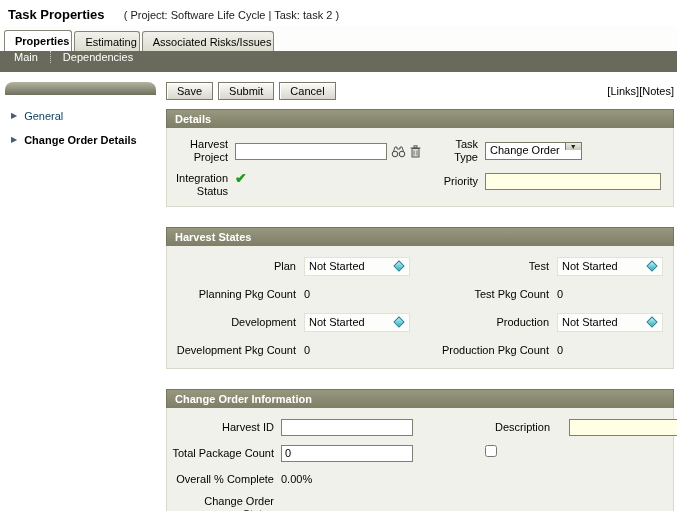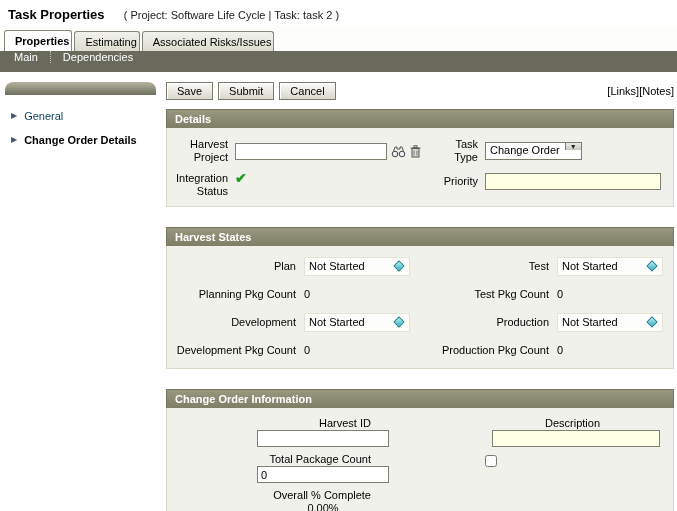--- a/index.html
+++ b/index.html
@@ -108,21 +108,21 @@
   }
   .diamond {
     width:8px; height:8px; flex:0 0 auto;
     transform:rotate(45deg);
     background:linear-gradient(135deg,#bff0f7,#2faec2);
     border:1px solid #1d8193; margin:0 2px 0 6px;
   }
 
   
   .co-grid { display:grid; grid-template-columns:312px 1fr; }
-  .co-row { display:flex; align-items:center; padding:3px 4px; min-height:26px;flex-direction:column; }
+  .co-row { display:flex; align-items:center; padding:3px 4px; min-height:26px; }
   .co-row.top { align-items:flex-start; }
   .lab.w108 { width:110px; }
   .lab.w84 { width:86px;text-align:center; }
   .cbx { width:12px; height:12px; margin:2px 0 0 2px; cursor:pointer; }
 </style>
 </head>
 <body>
 
 <div class="page-header">
   <span class="page-title">Task Properties</span>

